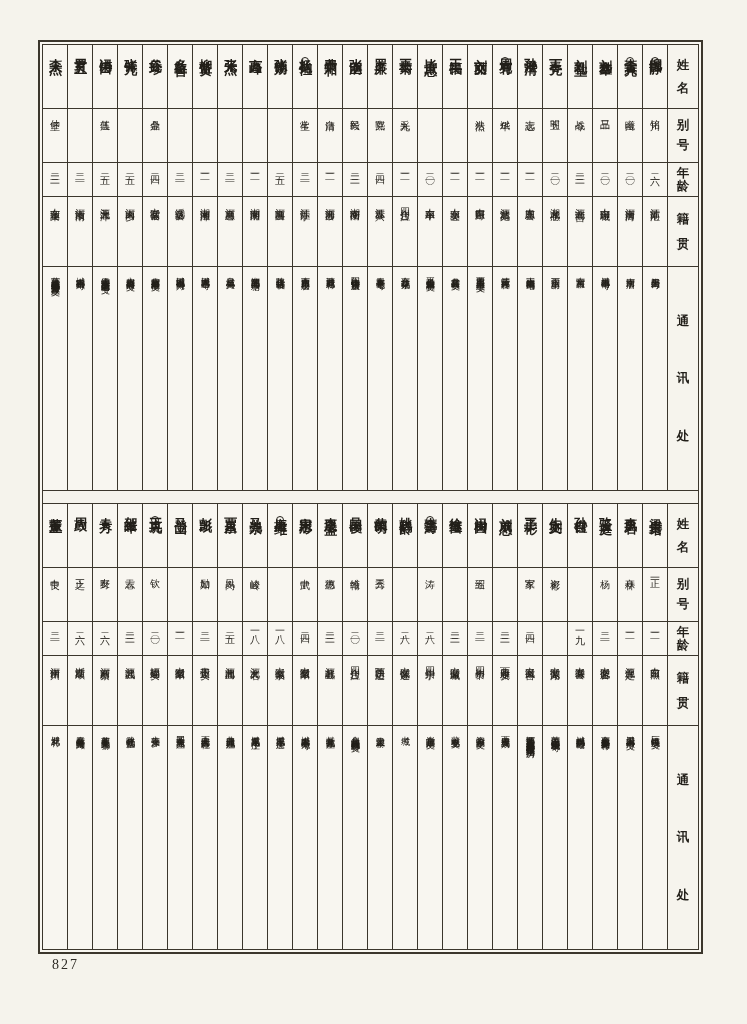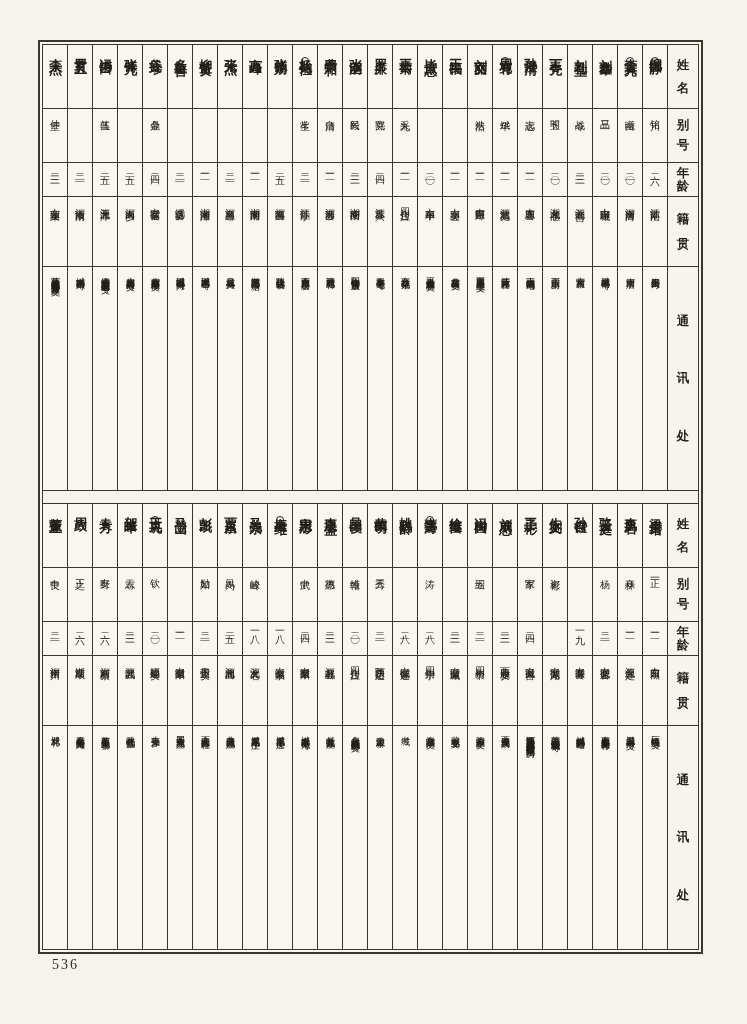--- a/index.html
+++ b/index.html
@@ -982,14 +982,14 @@
             <div class="cell c-native">
               <span class="vtxt">河南伊川</span>
             </div>
             <div class="cell c-addr">
               <span class="vtxt">城北罗村</span>
             </div>
           </div>
         </div>
     </div>
   </div>
-  <div class="page-number">536</div>
+  <div class="page-number">827</div>
 </div>
 
 </body></html>

